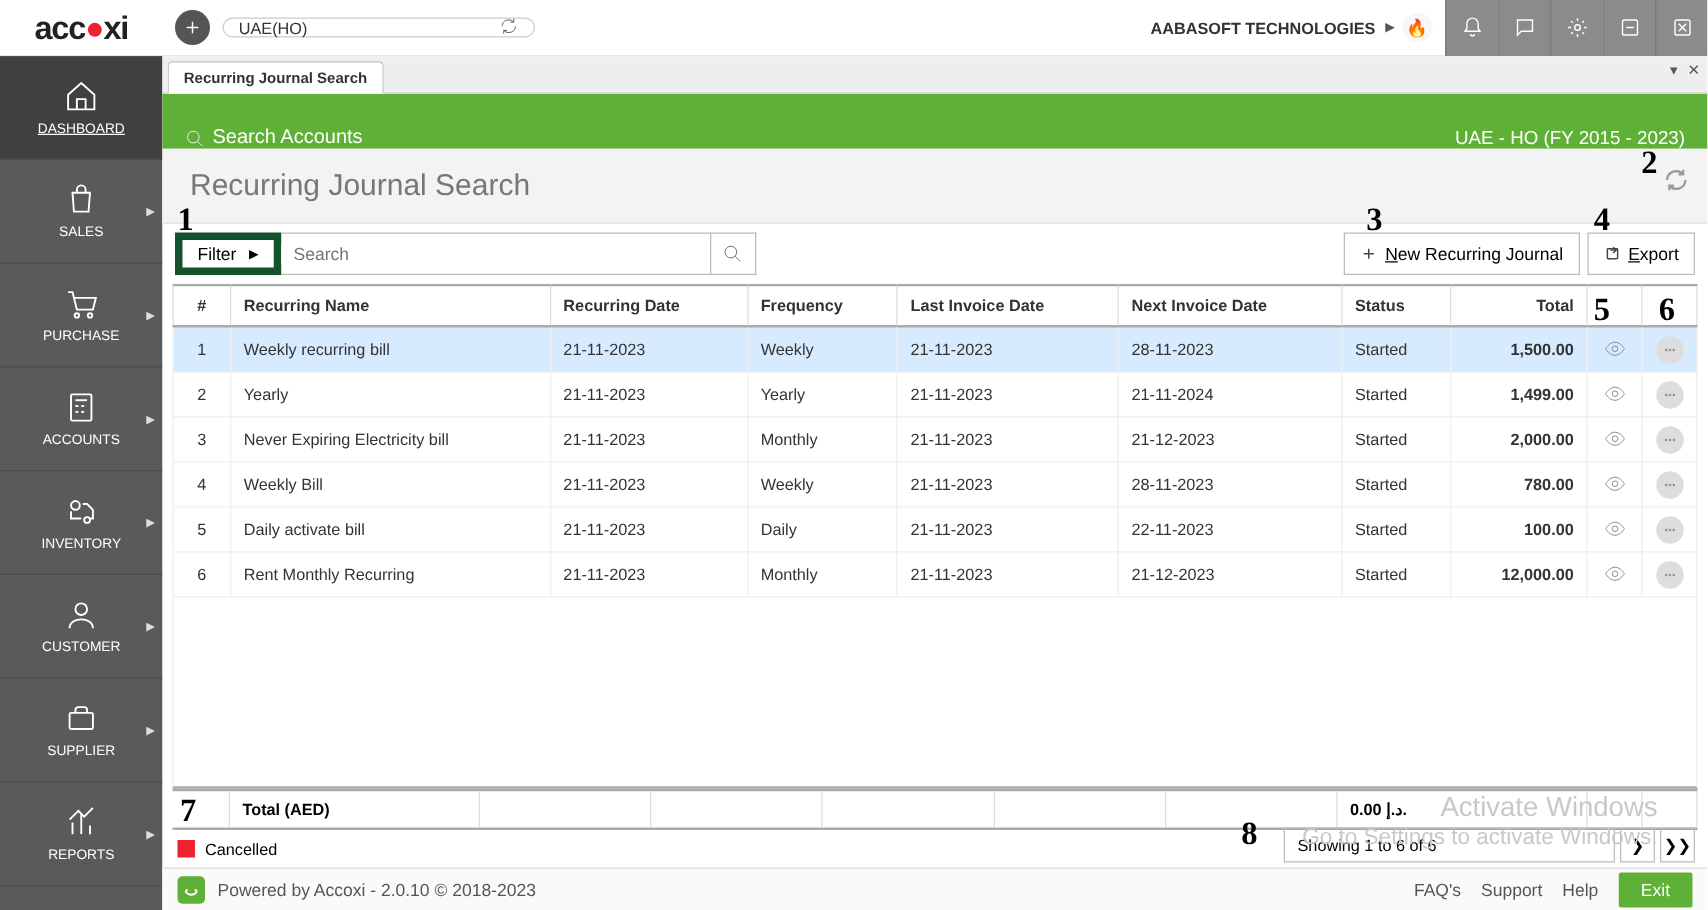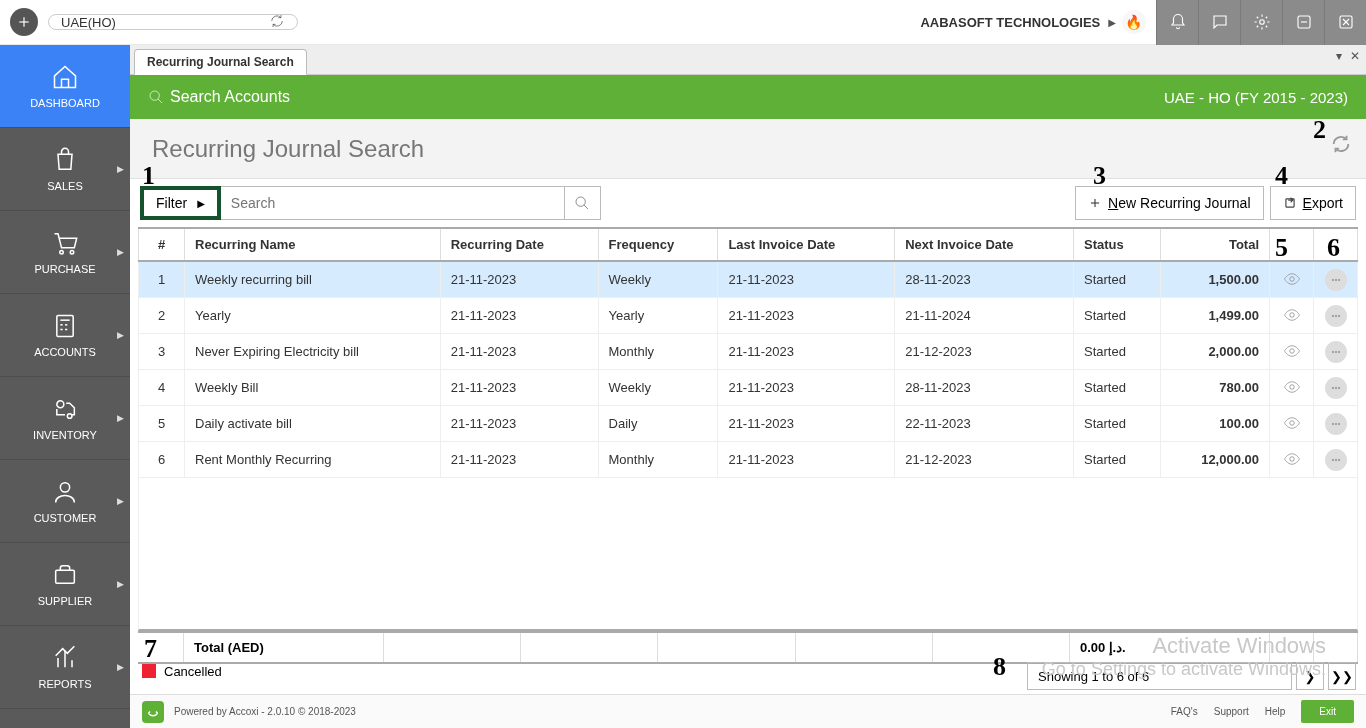--- a/index.html
+++ b/index.html
@@ -20,40 +20,40 @@
   .topicons { display: flex; height: 45px; }
   .topicon { width: 42px; height: 45px; background: #8b8b8b; color: #fff; display: flex; align-items: center; justify-content: center; border-left: 1px solid #7a7a7a; cursor: pointer; }
   .topicon svg { width: 18px; height: 18px; stroke: #fff; fill: none; stroke-width: 1.5; }
 
   
   .shell { display: flex; height: calc(728px - 45px); }
   .sidebar { width: 130px; background: #5a5a5a; display: flex; flex-direction: column; }
   .side-item { height: 83px; display: flex; flex-direction: column; align-items: center; justify-content: center; color: #fff; font-size: 11px; gap: 6px; border-bottom: 1px solid #4d4d4d; cursor: pointer; position: relative; }
   .side-item svg { width: 28px; height: 28px; stroke: #fff; fill: none; stroke-width: 1.3; }
   .side-caret { position: absolute; right: 6px; top: 50%; transform: translateY(-50%); font-size: 9px; color: #ddd; }
-  .side-item.first { background: #3b82f6; }
+  .side-item.first { background: #404040; text-decoration: underline; }
 
   
   .main { flex: 1; display: flex; flex-direction: column; background: #fff; position: relative; }
 
   .tab-strip { height: 30px; background: #eee; border-bottom: 1px solid #ccc; display: flex; align-items: flex-end; padding-left: 4px; position: relative;}
   .tab { height: 26px; background: #fff; border: 1px solid #bbb; border-bottom: 1px solid #fff; border-radius: 4px 4px 0 0; padding: 0 12px; font-size: 12px; font-weight: 700; display: flex; align-items: center; color: #333; margin-bottom: -1px;}
   .tab-strip .wnd-controls { position: absolute; right: 6px; top: 4px; font-size: 12px; color: #555; display: flex; gap: 8px; }
 
-  .greenbar { height: 44px; background: #5fb037; color: #fff; display: flex; align-items: center; padding: 0 18px; font-size: 16px; }
+  .greenbar { height: 44px; background: #5fb037; color: #fff; display: flex; align-items: flex-end; padding: 0 18px; font-size: 16px; }
   .greenbar svg { width: 16px; height: 16px; stroke: #fff; fill: none; margin-right: 6px; }
   .greenbar .fy { margin-left: auto; font-size: 15px; }
 
   .titlebar { height: 60px; display: flex; align-items: center; padding: 0 22px; border-bottom: 1px solid #e0e0e0; position: relative; background:#f3f3f3;}
   .titlebar h1 { font-size: 24px; font-weight: 400; color: #777; }
   .refresh-corner { position: absolute; right: 14px; top: 14px; color: #999; cursor: pointer; }
   .refresh-corner svg { width: 22px; height: 22px; stroke: #999; fill: none; stroke-width: 2; }
 
   .toolbar { height: 48px; display: flex; align-items: center; padding: 0 10px; gap: 0; position: relative; }
-  .filter-btn { height: 34px; border: 4px solid #14532d; padding: 0 12px; display: flex; align-items: center; font-size: 14px; gap: 10px; background: #fff; cursor: pointer; }
+  .filter-btn { height: 34px; border: 6px solid #14532d; padding: 0 12px; display: flex; align-items: center; font-size: 14px; gap: 10px; background: #fff; cursor: pointer; }
   .filter-btn .tri { font-size: 10px; }
   .table-search { height: 34px; border: 1px solid #bbb; border-left: 0; display: flex; align-items: center; width: 380px; }
   .table-search input { border: 0; outline: 0; flex: 1; padding: 0 10px; font-size: 14px; }
   .table-search .sbtn { width: 36px; height: 34px; border-left: 1px solid #bbb; display: flex; align-items: center; justify-content: center; cursor: pointer; }
   .toolbar-spacer { flex: 1; }
   .tool-btn { height: 34px; border: 1px solid #bbb; padding: 0 12px; display: flex; align-items: center; gap: 6px; font-size: 14px; background: #fff; cursor: pointer; margin-left: 6px; }
   .tool-btn u { text-decoration: underline; }
   .tool-btn svg { width: 14px; height: 14px; stroke: #444; fill: none; stroke-width: 2; }
 
   
@@ -77,42 +77,47 @@
   .table-filler { flex: 1; border-left: 1px solid #eee; border-right: 1px solid #eee; border-bottom: 2px solid #aaa;}
 
   .footrow { display: flex; border-top: 2px solid #aaa; border-bottom: 2px solid #aaa; font-size: 13px; font-weight: 700; }
   .footrow > div { padding: 7px 10px; border-right: 1px solid #ddd; }
   .footrow .lab { width: 200px; }
   .footrow .numcell { width: 46px; }
   .footrow .spacer { flex: 1; }
   .footrow .totcell { width: 200px; text-align: left; }
   .footrow .iconcell { width: 44px; }
 
-  .legend-row { height: 30px; display: flex; align-items: flex-start; padding: 0 12px; gap: 8px; font-size: 13px; position: relative;}
+  .legend-row { height: 30px; display: flex; align-items: center; padding: 0 12px; gap: 8px; font-size: 13px; position: relative;}
   .legend-swatch { width: 14px; height: 14px; background: #e23; }
   .pager { position: absolute; right: 10px; top: -2px; display: flex; align-items: center; gap: 4px; padding-left: 44px; }
   .pager .info { border: 1px solid #bbb; height: 28px; padding: 0 10px; display: flex; align-items: center; font-size: 13px; min-width: 265px;}
   .pager .pbtn { width: 28px; height: 28px; border: 1px solid #bbb; display: flex; align-items: center; justify-content: center; cursor: pointer; }
 
   .watermark { position: absolute; right: 40px; bottom: 48px; text-align: right; color: #c8c8c8; pointer-events: none; }
   .watermark .t1 { font-size: 22px; } .watermark .t2 { font-size: 18px; }
 
-  .footerbar { height: 34px; border-top: 1px solid #ddd; display: flex; align-items: center; padding: 0 12px; font-size: 10px; color: #555; background: #fafafa; }
+  .footerbar { height: 34px; border-top: 1px solid #ddd; display: flex; align-items: center; padding: 0 12px; font-size: 14px; color: #555; background: #fafafa; }
   .footerbar .fleft { display: flex; align-items: center; gap: 10px; }
   .footerbar .fleft .sq { width: 22px; height: 22px; background: #5fb037; border-radius: 4px; display:flex; align-items:center; justify-content:center;}
   .footerbar .fleft .sq svg{width:14px;height:14px;stroke:#fff;fill:none;stroke-width:2.5;}
   .footerbar .fright { margin-left: auto; display: flex; align-items: center; gap: 16px; }
   .exit-btn { background: #5fb037; color: #fff; padding: 6px 18px; border-radius: 2px; cursor: pointer; }
 
   svg { overflow: visible; }
 </style>
 </head>
 <body>
 
 <div class="topbar">
+  <div class="logo">
+    <span>acc</span>
+      <span class="dot">●</span>
+      <span>xi</span>
+  </div>
   <div class="circle-btn">
     <svg viewBox="0 0 24 24" width="14" height="14">
         <line x1="12" y1="4" x2="12" y2="20" stroke="#fff" stroke-width="2"></line>
         <line x1="4" y1="12" x2="20" y2="12" stroke="#fff" stroke-width="2"></line>
       </svg>
   </div>
   <div class="orgbox">
     <span>UAE(HO)</span>
     <span style="margin-left:auto"><svg viewBox="0 0 24 24" width="16" height="16">
           <path d="M4 12a8 8 0 0 1 14-5M20 12a8 8 0 0 1-14 5" stroke="#444" fill="none"></path>

